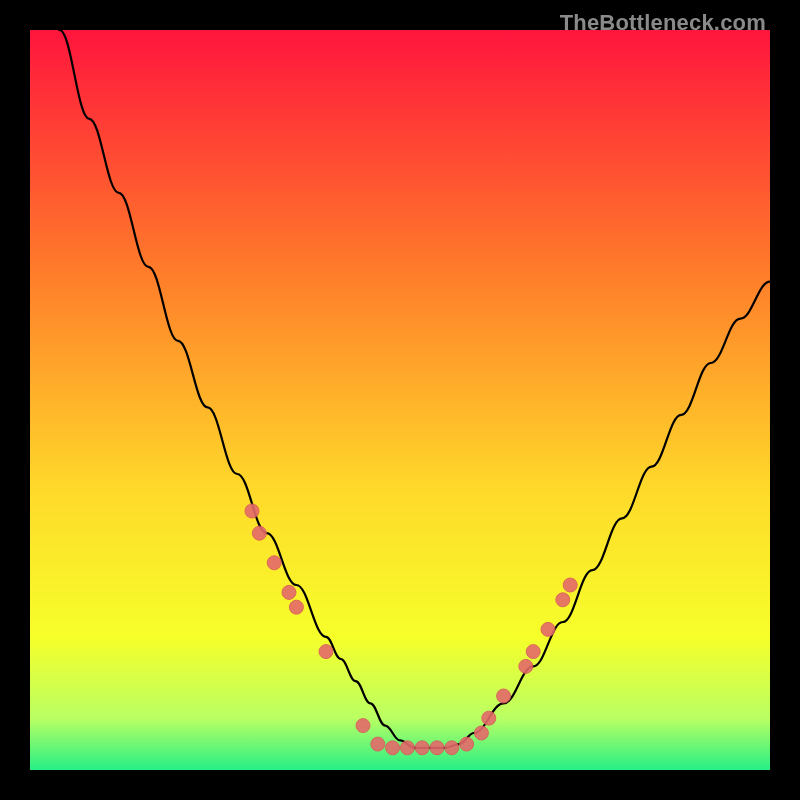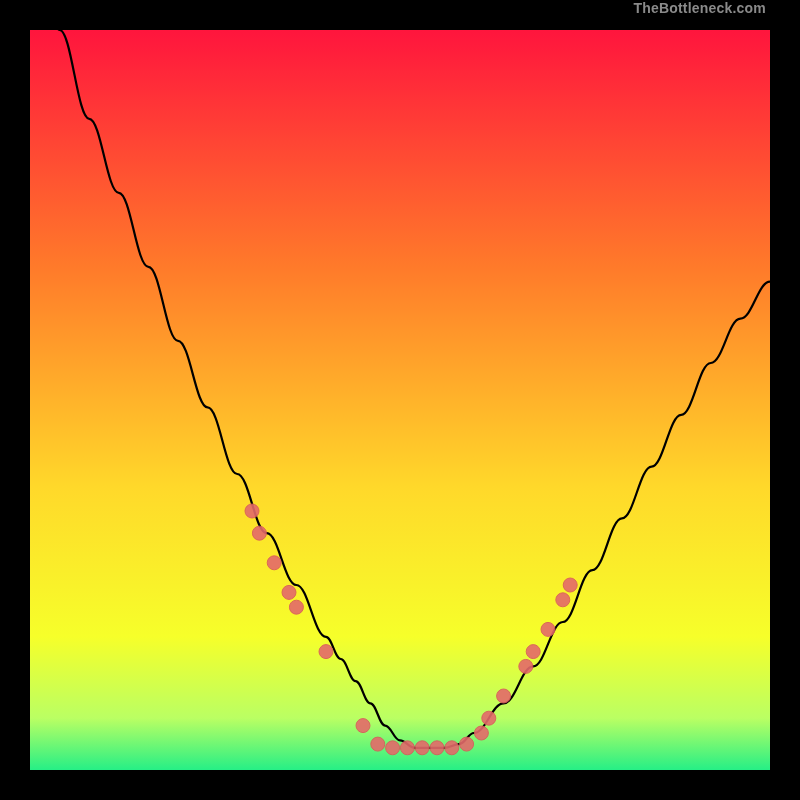--- a/index.html
+++ b/index.html
@@ -20,24 +20,24 @@
   }
   .plot {
     position: absolute;
     left: 0;
     top: 0;
     width: 740px;
     height: 740px;
   }
   .watermark {
     position: absolute;
-    top: 0;
+    top: 10px;
     right: 34px;
     font-family: Arial, Helvetica, sans-serif;
-    font-size: 14px;
+    font-size: 22px;
     font-weight: bold;
     color: #8a8a8a;
     letter-spacing: 0.2px;
   }
   svg { display: block; }
 </style>
 </head>
 <body>
 
 <div class="frame">

